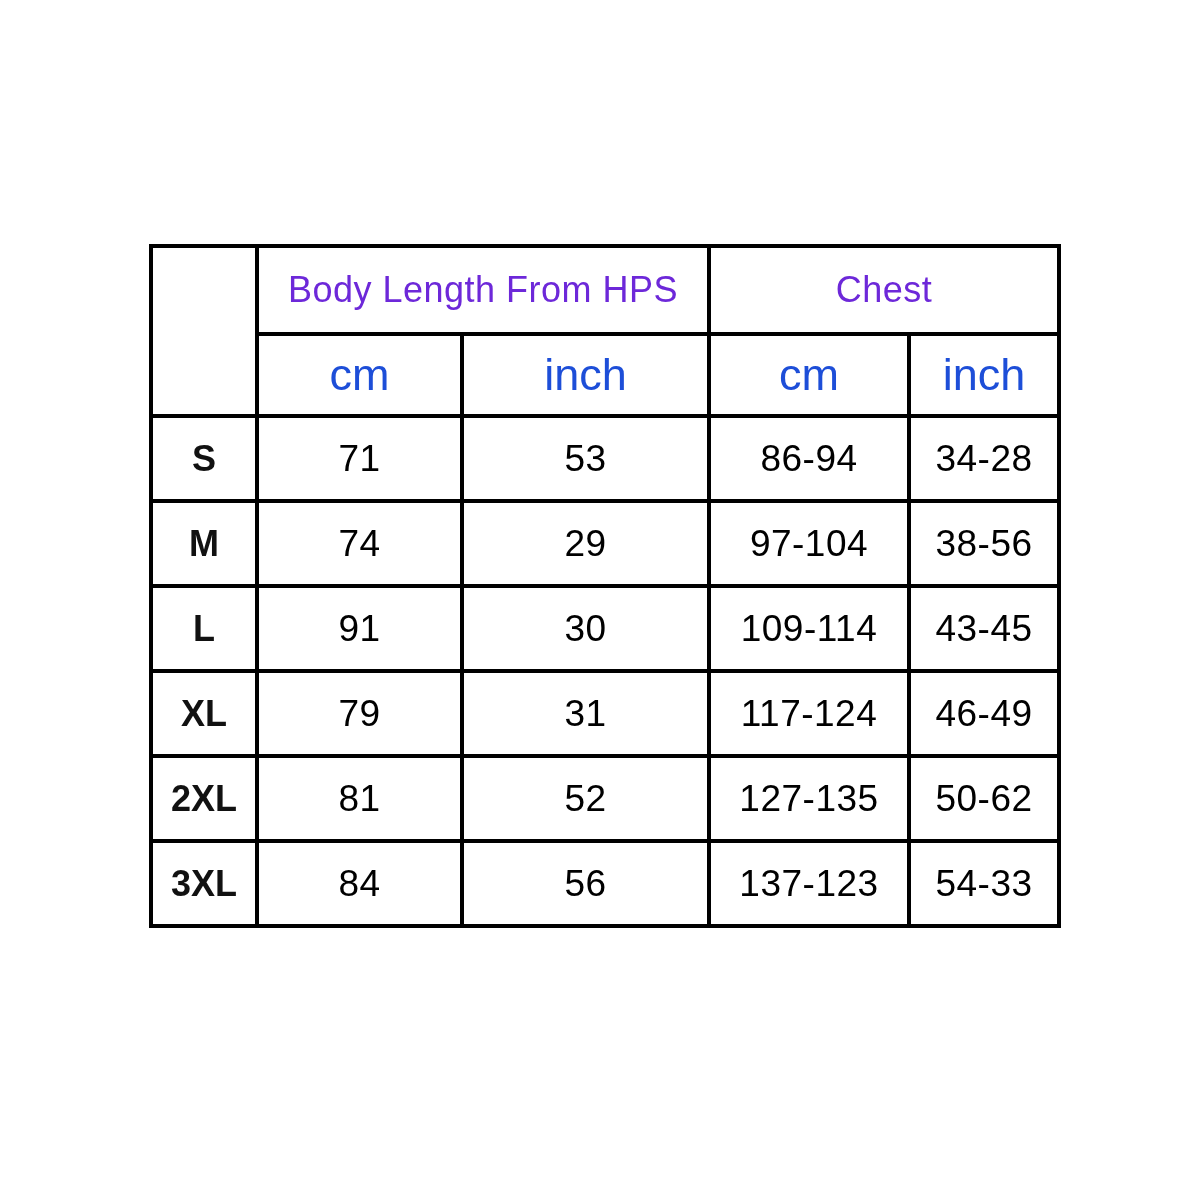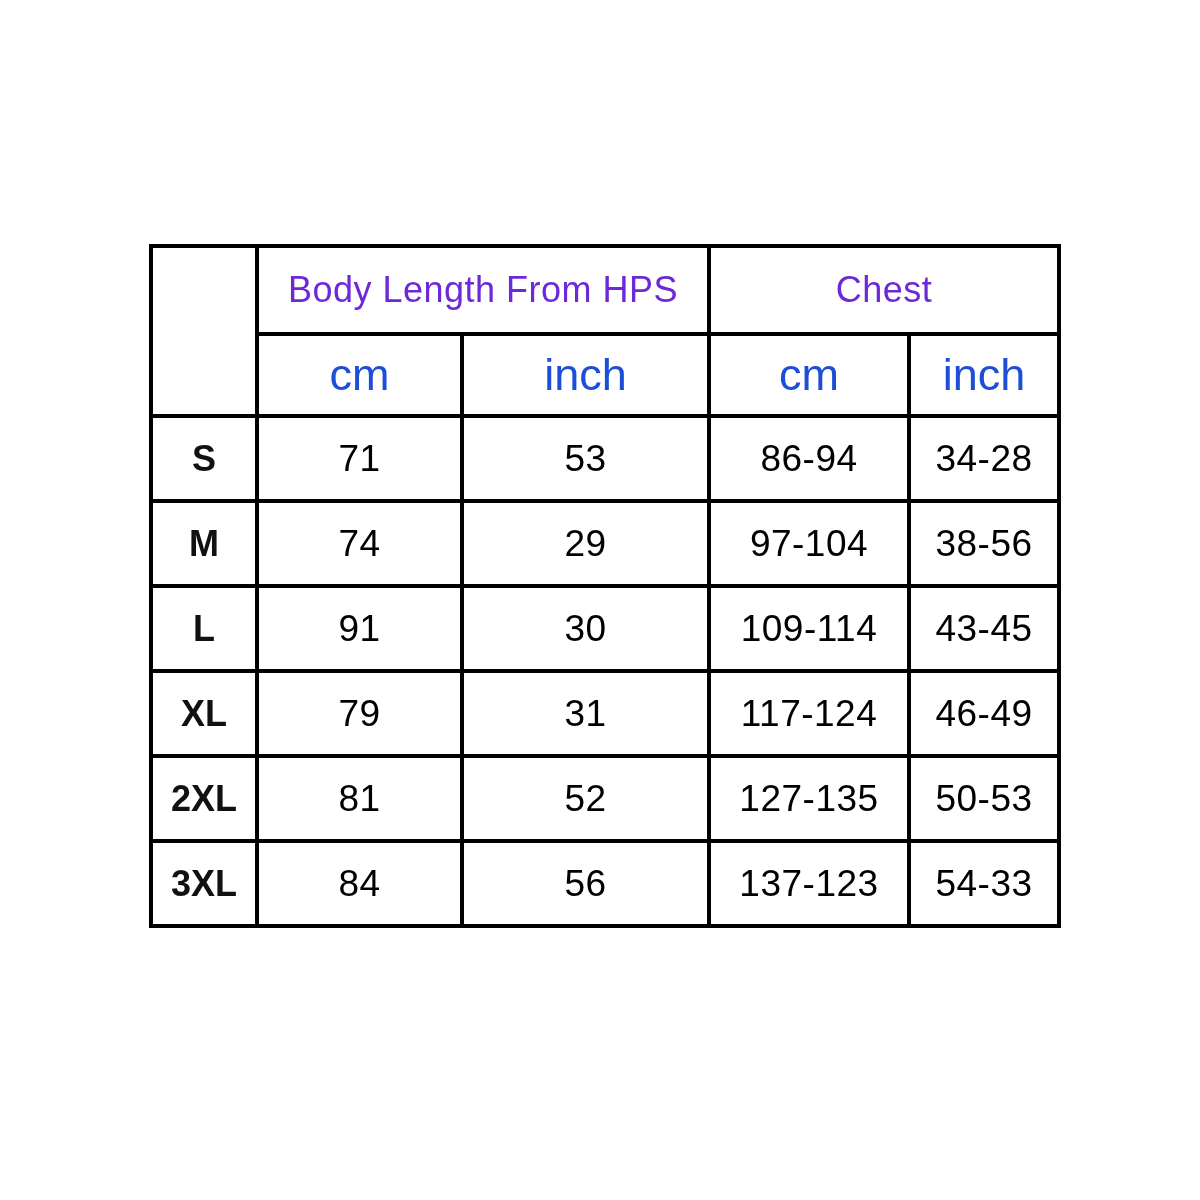--- a/index.html
+++ b/index.html
@@ -120,21 +120,21 @@
       <td class="value-cell">79</td>
       <td class="value-cell">31</td>
       <td class="value-cell">117-124</td>
       <td class="value-cell">46-49</td>
     </tr>
     <tr class="data-row">
       <th class="size-label">2XL</th>
       <td class="value-cell">81</td>
       <td class="value-cell">52</td>
       <td class="value-cell">127-135</td>
-      <td class="value-cell">50-53</td>
+      <td class="value-cell">50-62</td>
     </tr>
     <tr class="data-row">
       <th class="size-label">3XL</th>
       <td class="value-cell">84</td>
       <td class="value-cell">56</td>
       <td class="value-cell">137-123</td>
       <td class="value-cell">54-33</td>
     </tr>
   </tbody>
     </table>

